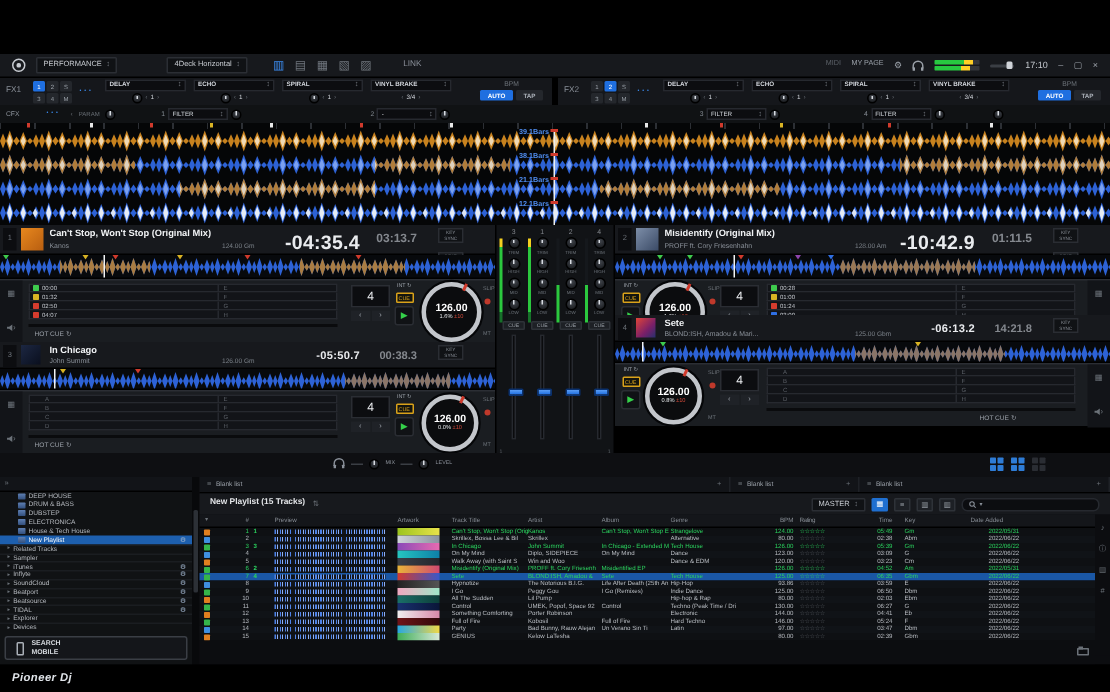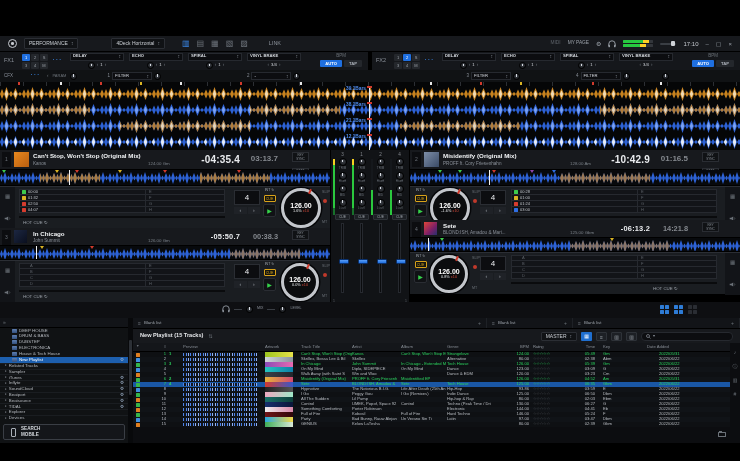--- a/index.html
+++ b/index.html
@@ -71,21 +71,21 @@
 .dart{position:absolute;left:14px;top:2px;width:15px;height:15px}
 .lo .dart{width:13px;height:13px}
 .a1{background:linear-gradient(135deg,#e8881e,#b85e10)}
 .a2{background:linear-gradient(135deg,#7d8ea8,#3a4a66)}
 .a3{background:linear-gradient(135deg,#1c2742,#0a0f1e)}
 .a4{background:linear-gradient(135deg,#e04438,#7a1f68 60%,#28306e)}
 .dtitle{position:absolute;left:33px;top:3px;width:148px;font-size:6.2px;font-weight:bold;color:#f0f2f4;white-space:nowrap;overflow:hidden}
 .dartist{position:absolute;left:33px;top:12px;font-size:4.6px;color:#8a9099;white-space:nowrap}
 .dmeta{position:absolute;left:148px;top:12px;font-size:4.4px;color:#7a8088}
 .lo .dtitle{top:2.5px}.lo .dartist{top:11px}.lo .dmeta{top:11px}
-.trem{position:absolute;right:90px;top:5px;font-size:10px;font-weight:bold;color:#e9ebee;letter-spacing:.2px}
+.trem{position:absolute;right:90px;top:5px;font-size:13px;font-weight:bold;color:#e9ebee;letter-spacing:.2px}
 .tela{position:absolute;right:52px;top:5px;font-size:8px;color:#84888e}
 .lo .trem{font-size:7.4px;top:5px}.lo .tela{font-size:7.4px}
 .sync{position:absolute;right:1px;top:1.5px;width:37px}
 .sy{display:inline-block;width:17px;height:10px;background:#101215;border:.5px solid #2a2d33;color:#878d95;font-size:3.1px;text-align:center;padding-top:1.6px;vertical-align:top;margin-right:1px}
 .sy div{line-height:3.4px}
 .kbadge{display:inline-block;width:18px;height:6px;background:#0c0d10;border:.5px solid #2a2d33;color:#b7bcc2;font-size:3.8px;line-height:5px;text-align:center;margin-top:1px}
 .mst{display:inline-block;width:16px;height:6px;background:#101215;border:.5px solid #2a2d33;color:#878d95;font-size:3.1px;line-height:5px;text-align:center;margin-top:1px}
 .dov{position:relative;height:16px;background:#07090c;border-bottom:1px solid #000;overflow:hidden}
 .lo .dov{height:14px}
 .ovph{position:absolute;top:0;width:1px;height:16px;background:#f2f3f4}
@@ -637,21 +637,21 @@
 </div>
 
 <div class="deck dm" style="left:410px;top:150px">
   <div class="dhead">
     <span class="dnum">2</span>
     <span class="dart a2"></span>
     <div class="dtitle">Misidentify (Original Mix)</div>
     <div class="dartist">PROFF ft. Cory Friesenhahn</div>
     <span class="dmeta" style="left:160px">128.00 Am</span>
     <b class="trem">-10:42.9</b>
-    <b class="tela">01:16.5</b>
+    <b class="tela">01:11.5</b>
     <div class="sync">
       <span class="sy"><div>KEY</div><div>SYNC</div></span>
       <span class="sy"><div>BEAT</div><div>SYNC</div></span>
       <span class="kbadge">‹ <b style="font-weight:normal">Am</b> ▸</span>
       <span class="mst">MASTER</span>
     </div>
   </div>
   <div class="dov">
     <svg width="330" height="16">
           <rect width="330" height="16" fill="url(#oV)"></rect>
@@ -834,21 +834,21 @@
       <div class="nd"></div>
       <b class="jbpm">126.00</b>
       <span class="jt"><b style="font-weight:normal">0.0%</b> <i>±10</i></span>
     </div>
     <span class="slip">SLIP</span>
     <span class="reddot"></span>
     <span class="mt">MT</span>
   </div>
 </div>
 
-<div class="deck dm lo" style="left:410px;top:220px">
+<div class="deck dm lo" style="left:410px;top:210px">
   <div class="dhead">
     <span class="dnum">4</span>
     <span class="dart a4"></span>
     <div class="dtitle">Sete</div>
     <div class="dartist">BLOND:ISH, Amadou &amp; Mari...</div>
     <span class="dmeta" style="left:160px">125.00 Gbm</span>
     <b class="trem">-06:13.2</b>
     <b class="tela">14:21.8</b>
     <div class="sync">
       <span class="sy"><div>KEY</div><div>SYNC</div></span>
@@ -1579,14 +1579,17 @@
     <span>♪</span>
     <span>ⓘ</span>
     <span>▥</span>
     <span>#</span>
   </div>
   <div class="tfoot">
     <span class="fldr"></span>
   </div>
 </div>
 
-
+<div id="bottom">
+  <span class="logo">Pioneer Dj</span>
 </div>
 
+</div>
+
 </body></html>

